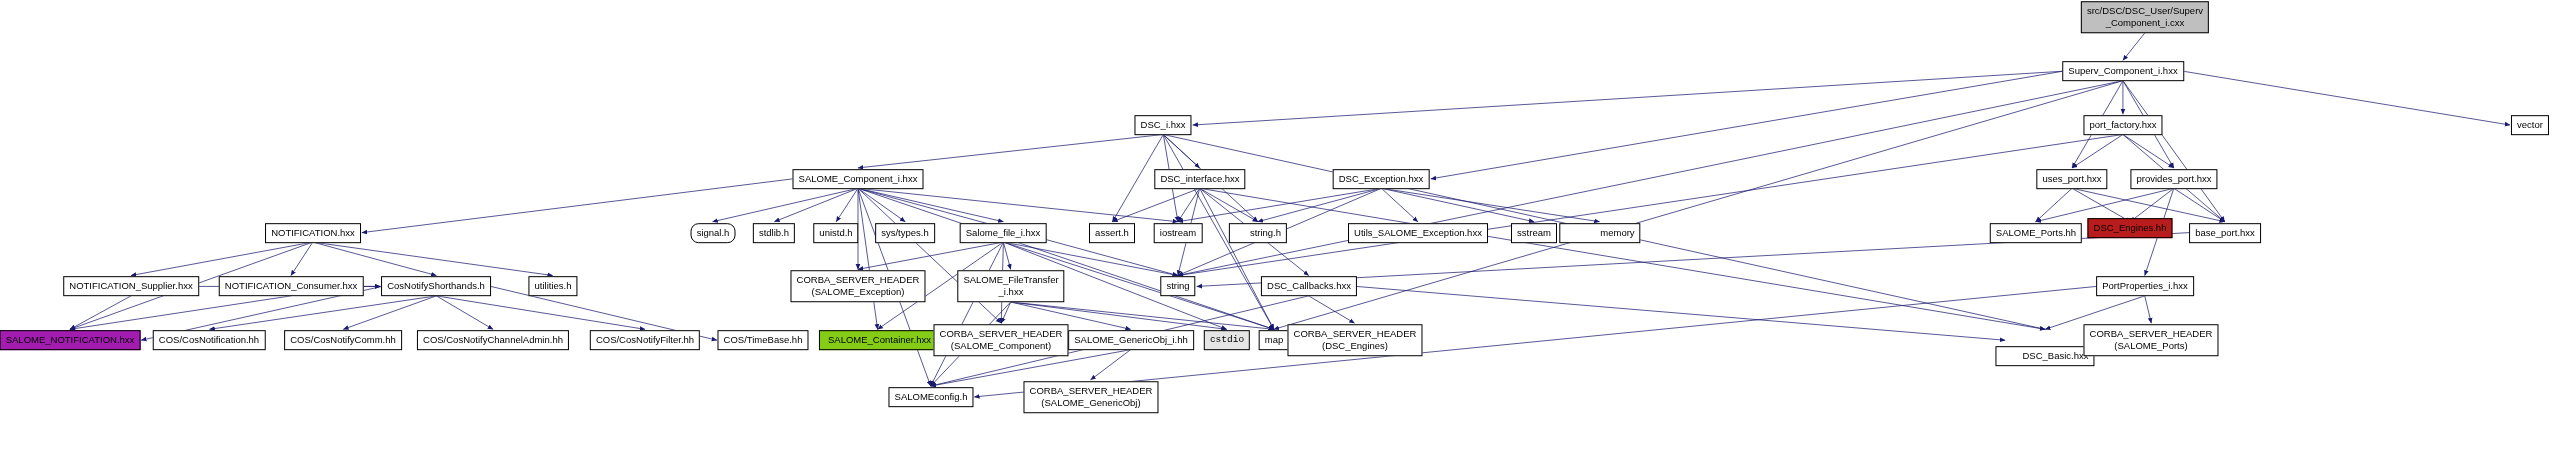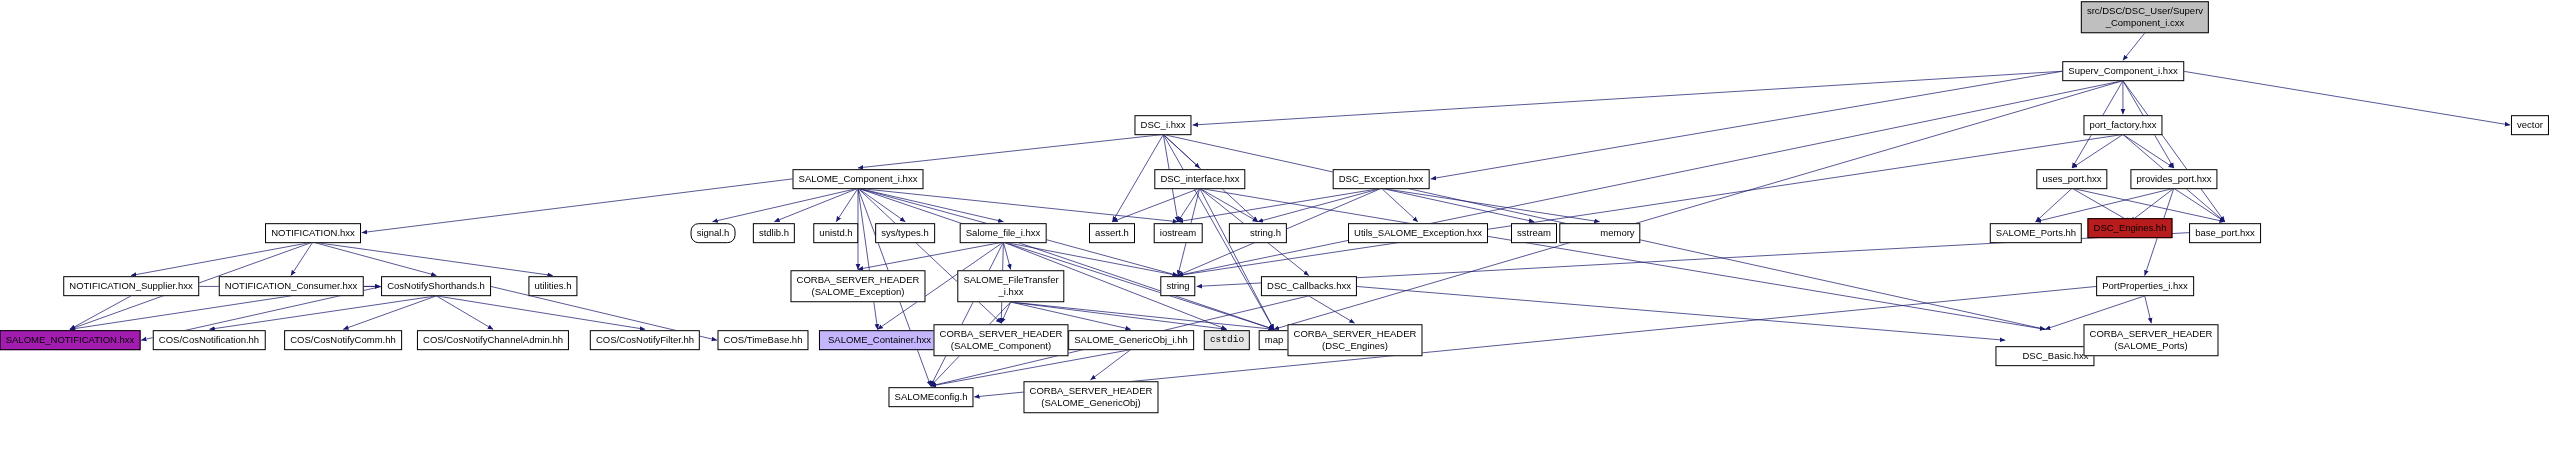--- a/index.html
+++ b/index.html
@@ -180,21 +180,21 @@
 _i.hxx</div>
     <div class="node" style="left: 1178px; top: 286px; background: rgb(255, 255, 255); border-color: rgb(0, 0, 0); color: rgb(0, 0, 0);">string</div>
     <div class="node link" style="left: 1309px; top: 286px; background: rgb(255, 255, 255); border-color: rgb(0, 0, 0); color: rgb(0, 0, 0);">DSC_Callbacks.hxx</div>
     <div class="node link" style="left: 2145px; top: 286px; background: rgb(255, 255, 255); border-color: rgb(0, 0, 0); color: rgb(0, 0, 0);">PortProperties_i.hxx</div>
     <div class="node" style="left: 70px; top: 340px; background: #a21caf; border-color: rgb(0, 0, 0); color: rgb(0, 0, 0);">SALOME_NOTIFICATION.hxx</div>
     <div class="node" style="left: 209px; top: 340px; background: rgb(255, 255, 255); border-color: rgb(0, 0, 0); color: rgb(0, 0, 0);">COS/CosNotification.hh</div>
     <div class="node" style="left: 343px; top: 340px; background: rgb(255, 255, 255); border-color: rgb(0, 0, 0); color: rgb(0, 0, 0);">COS/CosNotifyComm.hh</div>
     <div class="node" style="left: 493px; top: 340px; background: rgb(255, 255, 255); border-color: rgb(0, 0, 0); color: rgb(0, 0, 0);">COS/CosNotifyChannelAdmin.hh</div>
     <div class="node" style="left: 645px; top: 340px; background: rgb(255, 255, 255); border-color: rgb(0, 0, 0); color: rgb(0, 0, 0);">COS/CosNotifyFilter.hh</div>
     <div class="node" style="left: 763px; top: 340px; background: rgb(255, 255, 255); border-color: rgb(0, 0, 0); color: rgb(0, 0, 0);">COS/TimeBase.hh</div>
-    <div class="node link" style="left: 878px; top: 340px; background: #c4b5fd; border-color: rgb(0, 0, 0); color: rgb(0, 0, 0); padding-left: 8px;">SALOME_Container.hxx</div>
+    <div class="node link" style="left: 878px; top: 340px; background: #84cc16; border-color: rgb(0, 0, 0); color: rgb(0, 0, 0); padding-left: 8px;">SALOME_Container.hxx</div>
     <div class="node" style="left: 1001px; top: 340px; background: rgb(255, 255, 255); border-color: rgb(0, 0, 0); color: rgb(0, 0, 0);">CORBA_SERVER_HEADER
 (SALOME_Component)</div>
     <div class="node link" style="left: 1131px; top: 340px; background: rgb(255, 255, 255); border-color: rgb(0, 0, 0); color: rgb(0, 0, 0);">SALOME_GenericObj_i.hh</div>
     <div class="node" style="left: 1227px; top: 340px; background: #e5e5e5; border-color: rgb(0, 0, 0); color: rgb(0, 0, 0); font-family: Liberation Mono, monospace;">cstdio</div>
     <div class="node" style="left: 1274px; top: 340px; background: rgb(255, 255, 255); border-color: rgb(0, 0, 0); color: rgb(0, 0, 0);">map</div>
     <div class="node" style="left: 1355px; top: 340px; background: rgb(255, 255, 255); border-color: rgb(0, 0, 0); color: rgb(0, 0, 0);">CORBA_SERVER_HEADER
 (DSC_Engines)</div>
     <div class="node link" style="left: 2045px; top: 356px; background: rgb(255, 255, 255); border-color: rgb(0, 0, 0); color: rgb(0, 0, 0); padding-left: 26px;">DSC_Basic.hxx</div>
     <div class="node" style="left: 2151px; top: 340px; background: rgb(255, 255, 255); border-color: rgb(0, 0, 0); color: rgb(0, 0, 0);">CORBA_SERVER_HEADER
 (SALOME_Ports)</div>

